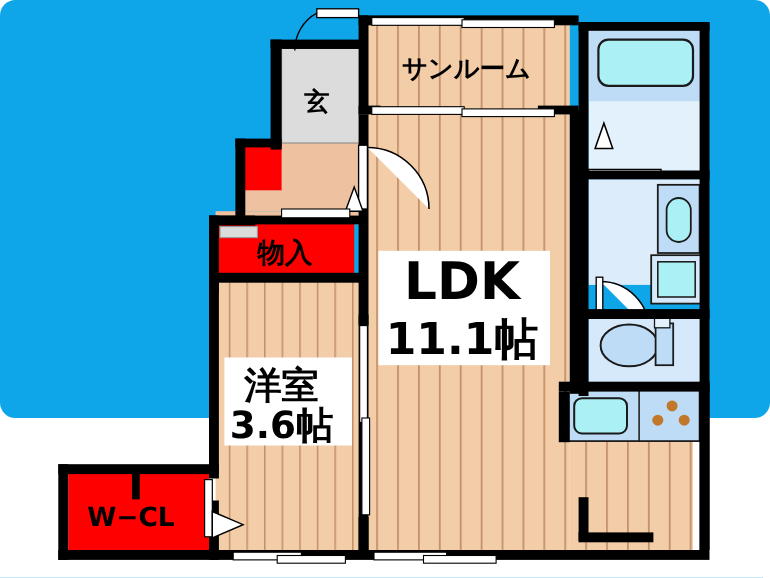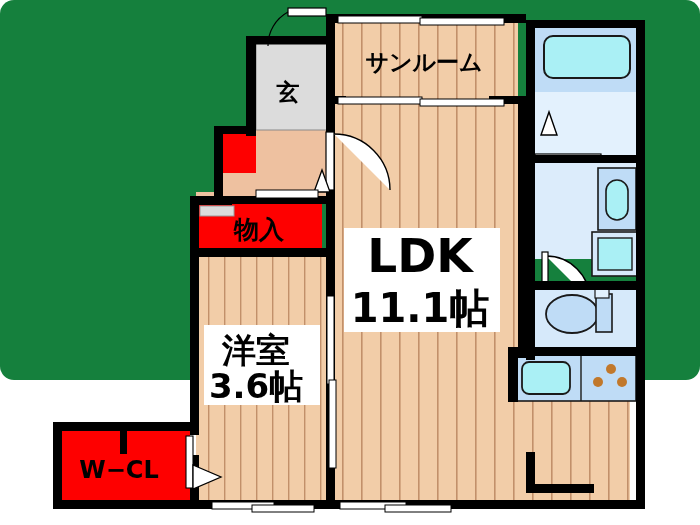--- a/index.html
+++ b/index.html
@@ -1,18 +1,18 @@
 <!DOCTYPE html>
 <html><head>
 <meta charset="utf-8">
 <style>
   html,body{margin:0;padding:0;background:#ffffff;}
   body{width:700px;height:525px;overflow:hidden;
        font-family:"Liberation Sans","DejaVu Sans",sans-serif;}
-  #stage{position:relative;width:700px;height:380px;background:#15803d;border-radius:14px;}
+  #stage{position:relative;width:700px;height:380px;background:#0ea5e9;border-radius:14px;}
   svg{display:block;}
   .lbl{font-family:"DejaVu Sans","Liberation Sans",sans-serif;font-weight:700;fill:#000;}
 </style>
 </head>
 <body>
 
 <div id="stage">
 <svg width="700" height="525" viewBox="0 0 700 525">
 
   <defs>

